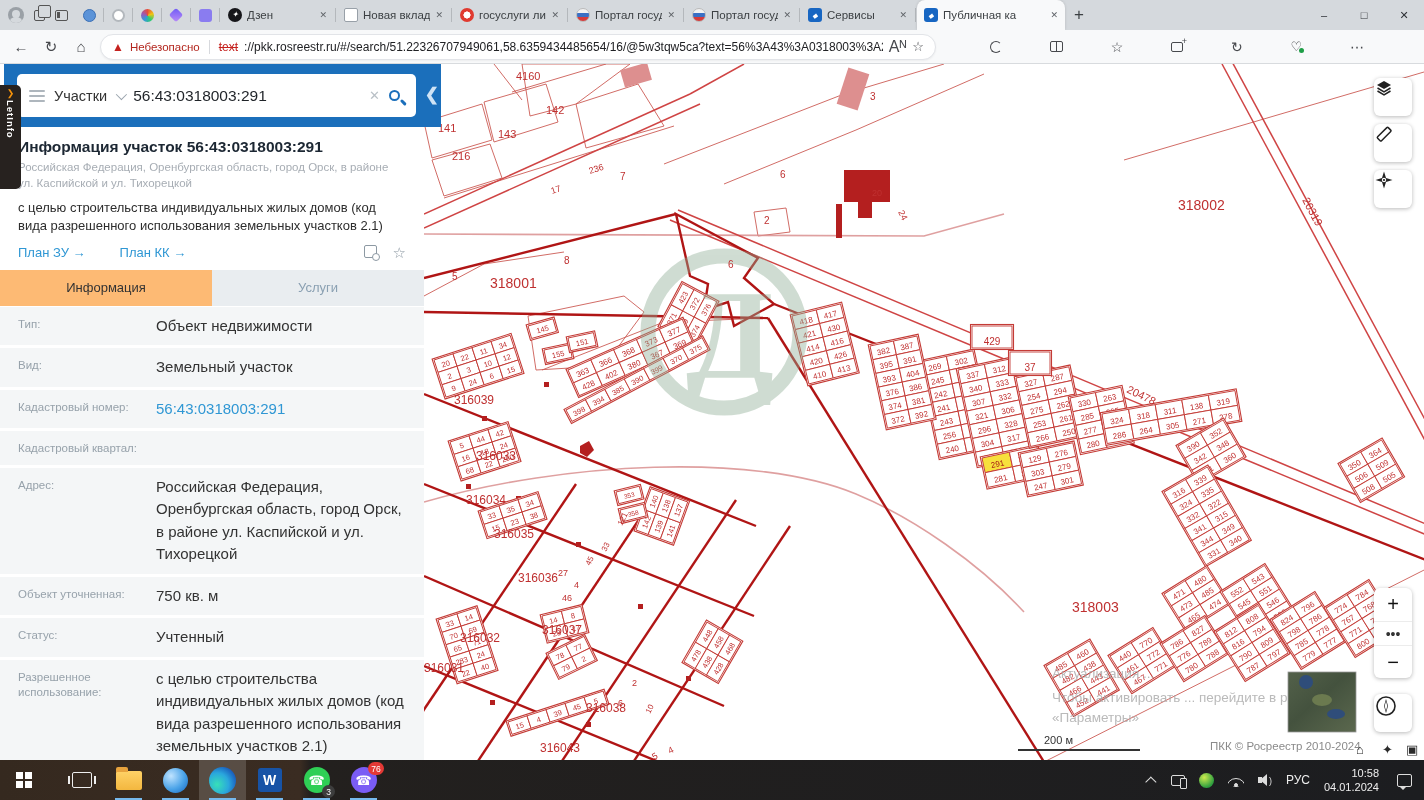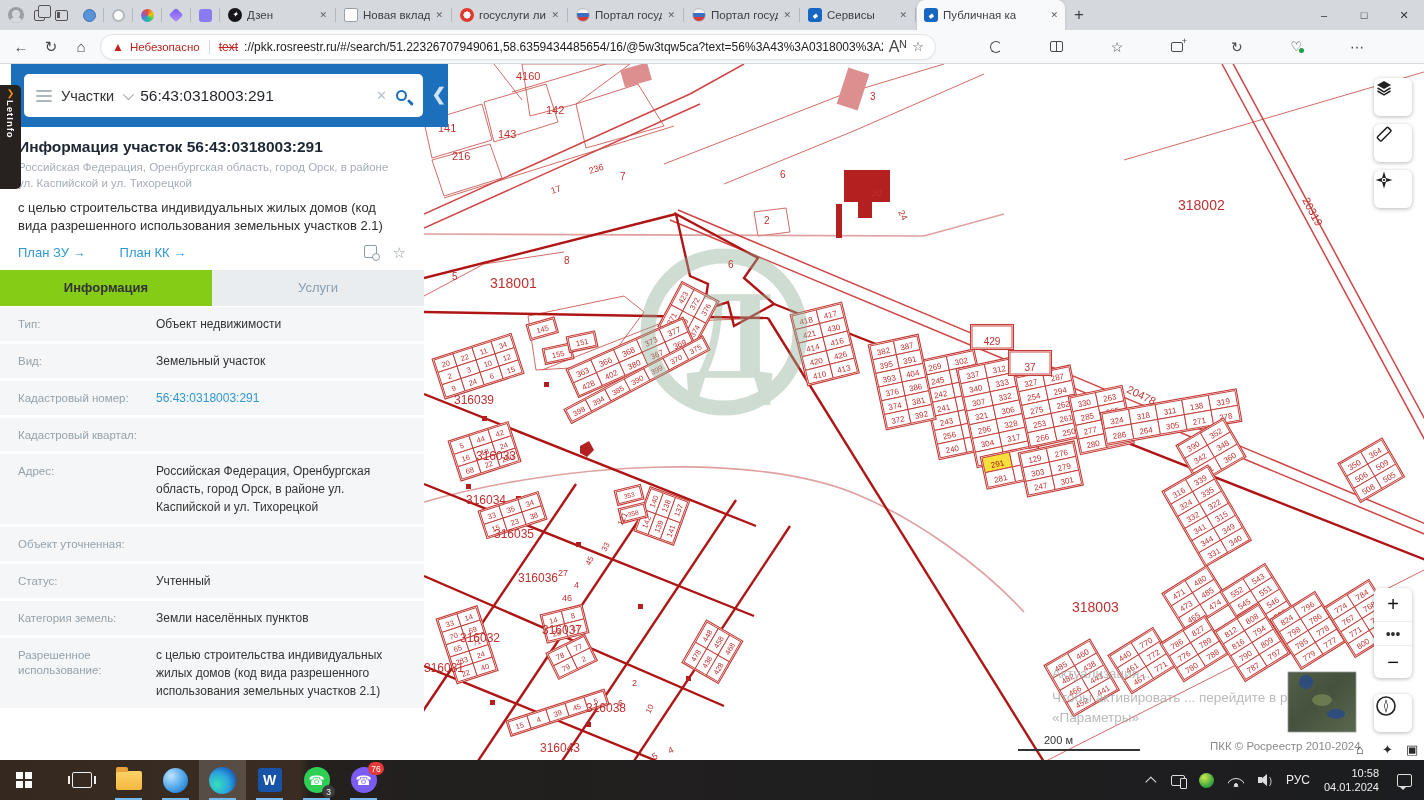--- a/index.html
+++ b/index.html
@@ -56,21 +56,21 @@
 .ring-c{width:12px;height:12px;border:1.6px solid #47494d;border-radius:50%;border-right-color:transparent;display:inline-block}
 .spliti{width:13px;height:11px;border:1.4px solid #47494d;border-radius:2px;position:relative;display:inline-block}
 .spliti::after{content:"";position:absolute;left:5px;top:0;width:1.4px;height:9px;background:#47494d}
 .colls{width:12px;height:10px;border:1.4px solid #47494d;border-radius:2px;position:relative;display:inline-block}
 .colls::after{content:"+";position:absolute;right:-5px;top:-7px;font-size:9px;color:#47494d}
 .hearti{position:relative;font-size:13px}
 .hearti::after{content:"";position:absolute;right:-2px;bottom:1px;width:5px;height:5px;border-radius:50%;background:#1e9e46}
 
 
 .panel{position:absolute;left:0;top:64px;width:424px;height:696px;background:#fff;z-index:3}
-.panel-header{position:absolute;left:11px;top:0;width:437px;height:63px;background:#1b6fbb}
+.panel-header{position:absolute;left:4px;top:0;width:437px;height:63px;background:#1b6fbb}
 .searchbox{position:absolute;left:13px;top:10px;width:399px;height:43px;background:#fff;border-radius:5px;display:flex;align-items:center;padding:0 12px;gap:9px}
 .hamb{width:16px;height:12px;display:flex;flex-direction:column;justify-content:space-between;flex:none}
 .hamb i{height:2px;background:#aeb6bd;border-radius:1px}
 .cat{font-size:14.5px;color:#333;white-space:nowrap}
 .chev{width:8px;height:8px;border-right:1.6px solid #9aa4ad;border-bottom:1.6px solid #9aa4ad;transform:rotate(45deg) translateY(-2px);flex:none}
 .query{border:0;outline:0;flex:1;font-size:15.5px;color:#1f2328;font-family:inherit;min-width:0}
 .clear{color:#b9c0c6;font-size:13px;flex:none}
 .lens{width:11px;height:11px;border:2.4px solid #1b6fbb;border-radius:50%;position:relative;flex:none;margin-right:4px}
 .lens::after{content:"";position:absolute;left:9px;top:9px;width:7px;height:2.6px;background:#1b6fbb;transform:rotate(45deg);border-radius:2px}
 .collapse{position:absolute;right:2px;top:20px;color:#cfe3f5;font-size:17px;font-weight:bold}
@@ -80,25 +80,25 @@
 .usage{margin:8px 18px 2px;font-size:13px;color:#2d2d2d;line-height:1.4}
 .linkrow{display:flex;align-items:center;margin:9px 18px 10px}
 .plinks{display:flex;gap:34px}
 .plink{color:#2f97d4;font-size:13px}
 .lr-icons{margin-left:auto;display:flex;gap:16px;color:#8d99a3}
 .docsearch{width:13px;height:13px;border:1.5px solid #8d99a3;border-radius:2px;position:relative}
 .docsearch::after{content:"";position:absolute;right:-4px;bottom:-4px;width:6px;height:6px;border:1.5px solid #8d99a3;border-radius:50%;background:#fff}
 .staro{font-size:15px;line-height:1;color:#8d99a3}
 .tabs2{display:flex;height:36px}
 .t2{flex:1;display:flex;align-items:center;justify-content:center;font-size:13px;background:#e9edf0;color:#8aa0b2}
-.t2.active{background:#84cc16;color:#333;font-weight:bold}
+.t2.active{background:#fdba74;color:#333;font-weight:normal}
 .rows{margin-top:1px}
 .row{display:flex;background:#f4f6f7;margin-bottom:3px;padding:8px 0 8px 18px}
 .lbl{width:138px;flex:none;font-size:11.5px;color:#97a2ab;padding:2px 10px 0 0;line-height:1.35}
-.val{flex:1;font-size:12px;color:#333;line-height:1.5;padding-right:16px}
+.val{flex:1;font-size:15px;color:#333;line-height:1.5;padding-right:16px}
 .val.link{color:#2f97d4}
 
 
 .letinfo{position:absolute;left:0;top:85px;width:21px;height:104px;background:#27221f;border-radius:0 5px 5px 0;z-index:6;display:flex;flex-direction:column;align-items:center;padding-top:4px;gap:2px}
 .letinfo .arr{color:#f5920a;font-size:9px;line-height:1}
 .letinfo .vt{writing-mode:vertical-rl;color:#fff;font-size:9.5px;font-weight:bold;letter-spacing:1px}
 
 
 .map{position:absolute;left:424px;top:64px;width:1000px;height:696px;background:#fff;overflow:hidden}
 .map svg{position:absolute;left:0;top:0}
@@ -1150,28 +1150,25 @@
           </div>
           <div class="row">
             <div class="lbl">Кадастровый квартал:</div>
           </div>
           <div class="row">
             <div class="lbl">Адрес:</div>
             <div class="val">Российская Федерация, Оренбургская область, город Орск, в районе ул. Каспийской и ул. Тихорецкой</div>
           </div>
           <div class="row">
             <div class="lbl">Объект уточненная:</div>
+            <div class="val">750 кв. м</div>
           </div>
           <div class="row">
             <div class="lbl">Статус:</div>
             <div class="val">Учтенный</div>
-          </div>
-          <div class="row">
-            <div class="lbl">Категория земель:</div>
-            <div class="val">Земли населённых пунктов</div>
           </div>
           <div class="row">
             <div class="lbl">Разрешенное использование:</div>
             <div class="val">с целью строительства индивидуальных жилых домов (код вида разрешенного использования земельных участков 2.1)</div>
           </div>
         </div>
     </div>
   </div>
 
   <div class="letinfo">

